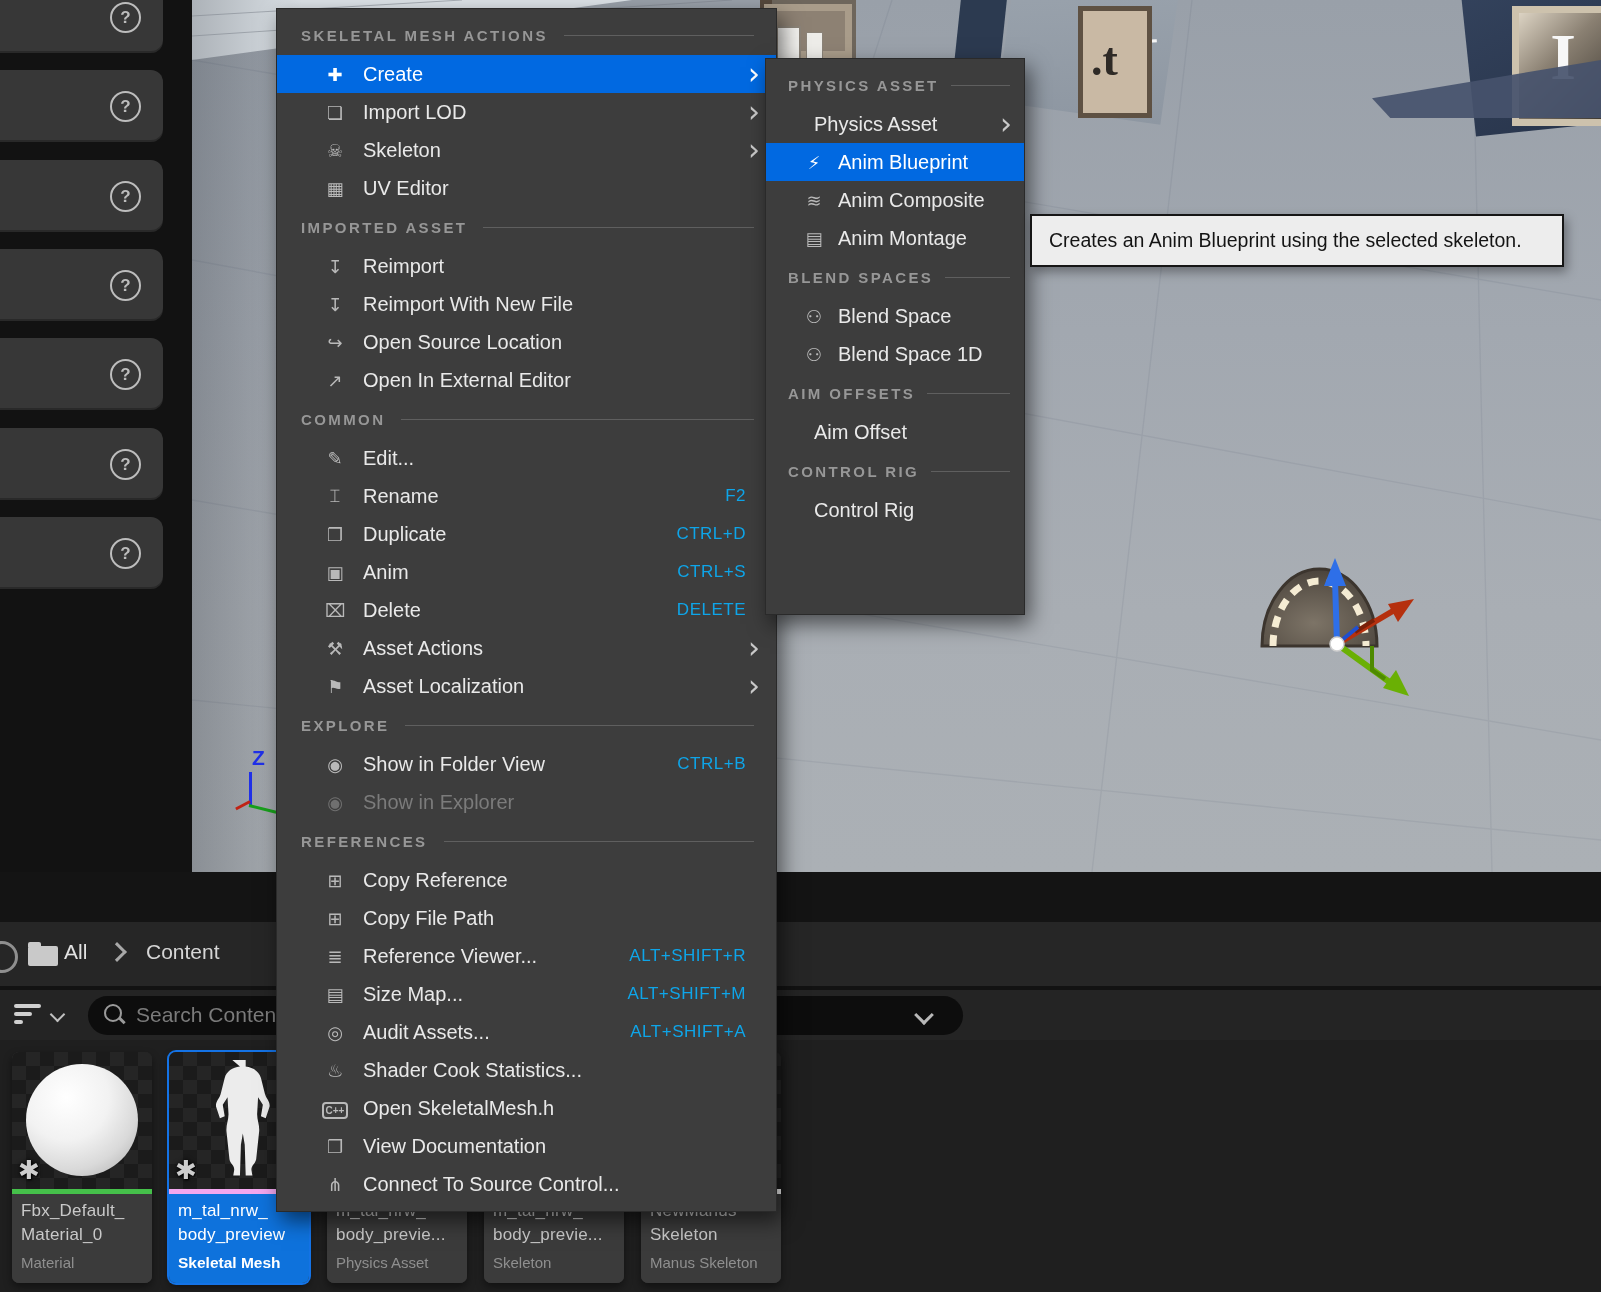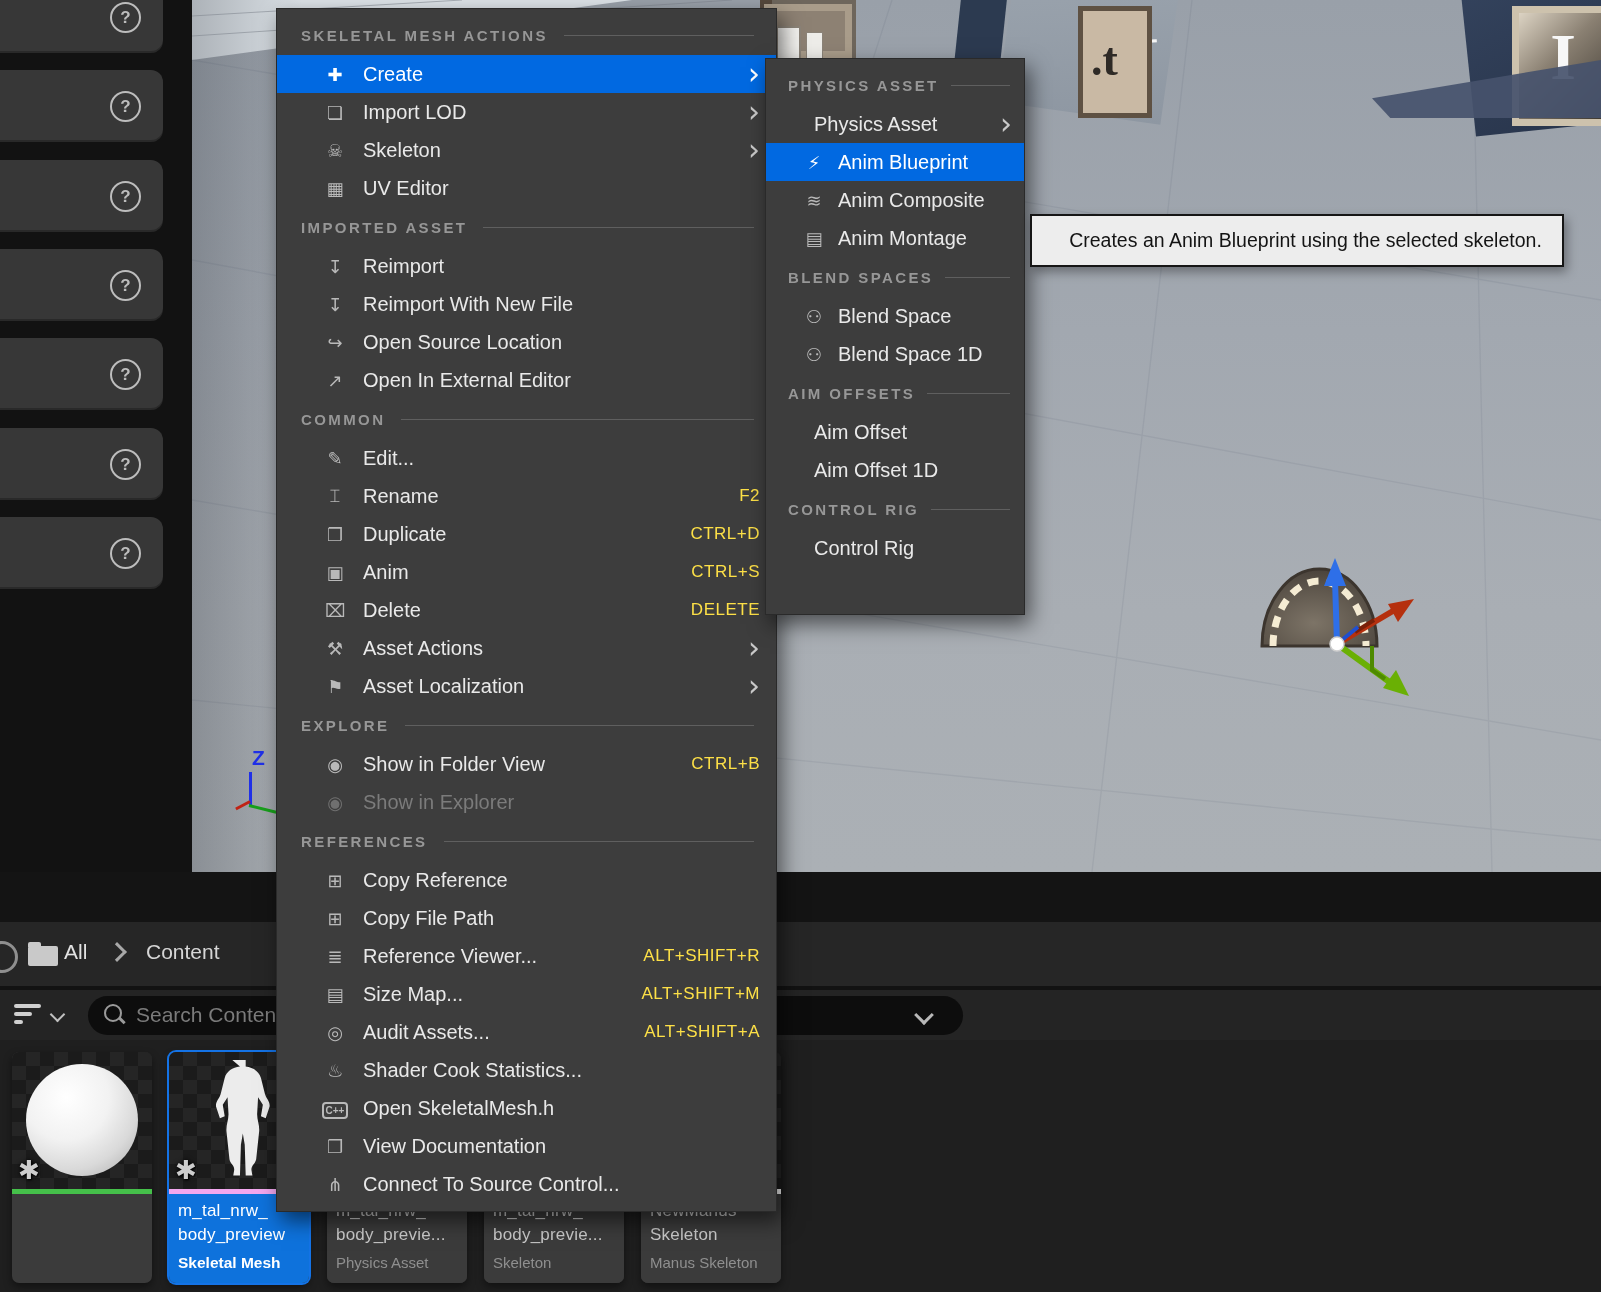--- a/index.html
+++ b/index.html
@@ -100,34 +100,34 @@
   .mh .line{flex:1;height:1px;background:#5f5f5f;margin:0 22px 0 16px;}
   #main-menu .mh{padding-left:24px;}
   #create-submenu .mh{padding-left:22px;}
   #create-submenu .mh .line{margin:0 14px 0 12px;}
   .mi{display:flex;align-items:center;height:38px;position:relative;}
   .mi .ico{width:32px;margin-left:42px;text-align:center;font-size:18px;color:#b9b9b9;
     font-family:"DejaVu Sans",sans-serif;flex:0 0 auto;}
   .mi .ico .badge{display:inline-block;font-size:10px;font-weight:bold;border:2px solid #b9b9b9;border-radius:4px;
     padding:0 2px;line-height:13px;font-family:"Liberation Sans",sans-serif;}
   .mi .lbl{margin-left:12px;font-size:20px;color:#e9e9e9;white-space:nowrap;}
-  .mi .sc{margin-left:auto;margin-right:16px;font-size:17px;color:#fde047;letter-spacing:.5px;}
+  .mi .sc{margin-left:auto;margin-right:30px;font-size:17px;color:#0ea5e9;letter-spacing:.5px;}
   .mi .chev{margin-left:auto;margin-right:16px;font-size:30px;line-height:30px;color:#c9c9c9;font-family:"DejaVu Sans",sans-serif;}
   .mi.hl{background:#0169e1;}
   .mi.hl .lbl,.mi.hl .ico,.mi.hl .chev{color:#fff;}
   .mi.dis .lbl{color:#7b7b7b;}
   .mi.dis .ico{color:#6f6f6f;}
   #create-submenu .mi .ico{margin-left:34px;width:28px;}
   #create-submenu .mi .lbl{margin-left:10px;}
   #create-submenu .mi.noico .lbl{margin-left:48px;}
   #create-submenu .mi .chev{margin-right:12px;}
   
   .tooltip{position:absolute;left:1030px;top:214px;width:534px;height:53px;background:#ededed;border:2px solid #161616;
     box-sizing:border-box;z-index:40;box-shadow:3px 5px 10px rgba(0,0,0,.35);}
-  .tooltip span{display:block;padding-left:17px;line-height:48px;font-size:19.5px;color:#141414;white-space:nowrap;text-align:center;}
+  .tooltip span{display:block;padding-left:17px;line-height:48px;font-size:19.5px;color:#141414;white-space:nowrap;}
 </style>
 </head>
 <body>
 
 <div class="canvas">
 
   <div class="viewport">
     <div class="light-wedge"></div>
     <div class="wall-shade"></div>
     <svg class="vp-svg" width="1409" height="872">
@@ -244,20 +244,27 @@
         <div class="search-chev"></div>
       </div>
     </div>
     <div class="asset-area" id="asset-area">
         <div class="tile" style="left: 12px;">
           <div class="thumb">
             <div class="sphere"></div>
             <span class="badge-star">✱</span>
           </div>
           <div class="bar" style="background: rgb(69, 192, 74);"></div>
+          <div class="foot">
+            <div class="nm">
+              <div>Fbx_Default_</div>
+              <div>Material_0</div>
+            </div>
+            <div class="ty">Material</div>
+          </div>
         </div>
         <div class="tile sel" style="left: 169px;">
           <div class="thumb">
             <svg viewBox="0 0 90 132" width="104" height="126" style="position:absolute;left:18px;top:6px">
               <path fill="#ececec" d="M38 2 h14 v7 c8 1 14 5 16 12 l4 16 c1 5 6 9 5 14 l-4 12 -5 -2 2 -12 -5 -8 -1 18 c0 7 3 12 2 19 l-3 28 c-1 5 -5 6 -5 11 l1 6 -7 0 -1 -32 -2 -12 -2 12 -1 32 -7 0 1 -6 c0 -5 -4 -6 -5 -11 l-3 -28 c-1 -7 2 -12 2 -19 l-1 -18 -5 8 2 12 -5 2 -4 -12 c-1 -5 4 -9 5 -14 l4 -16 c2 -7 8 -11 16 -12 z"></path>
             </svg>
             <span class="badge-star">✱</span>
           </div>
           <div class="bar" style="background: rgb(242, 167, 238);"></div>
           <div class="foot">
@@ -482,23 +489,20 @@
         <span class="ico">⚇</span>
         <span class="lbl">Blend Space 1D</span>
       </div>
       <div class="mh">
         <span class="t">AIM OFFSETS</span>
         <div class="line"></div>
       </div>
       <div class="mi noico">
         <span class="lbl">Aim Offset</span>
       </div>
-      <div class="mi noico">
-        <span class="lbl">Aim Offset 1D</span>
-      </div>
       <div class="mh">
         <span class="t">CONTROL RIG</span>
         <div class="line"></div>
       </div>
       <div class="mi noico">
         <span class="lbl">Control Rig</span>
       </div>
     </div>
 
   <div class="tooltip">

